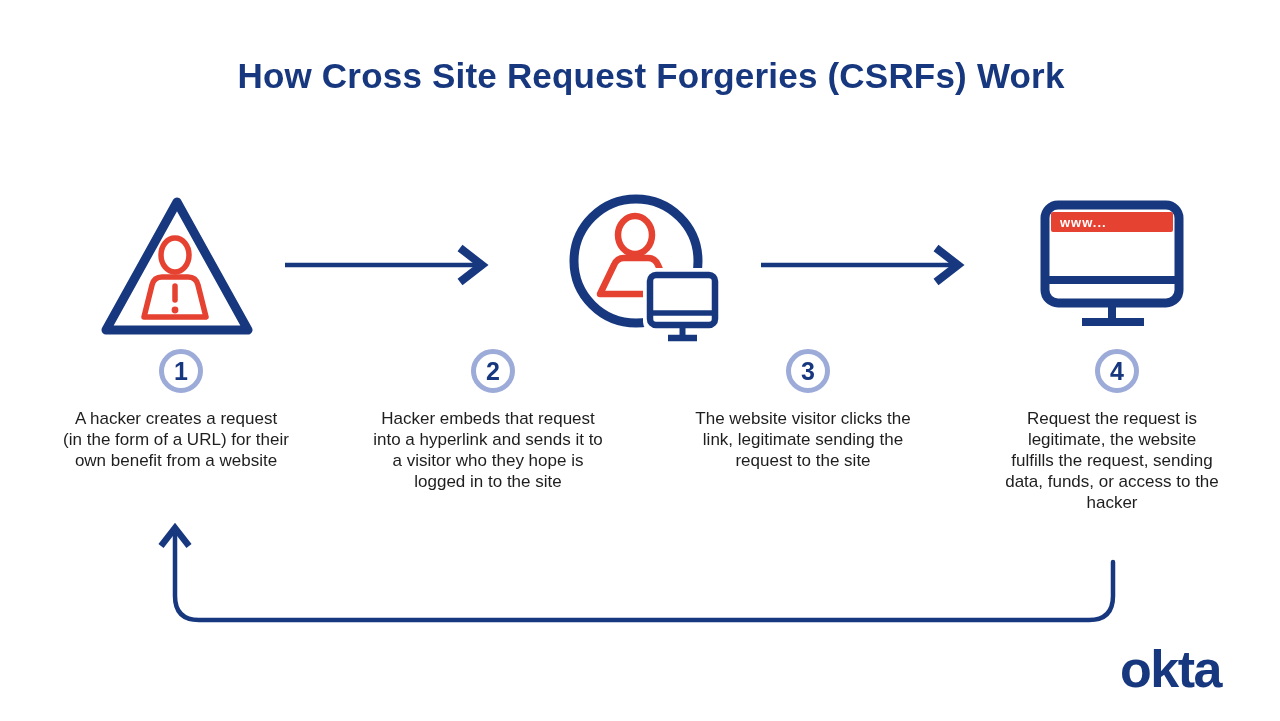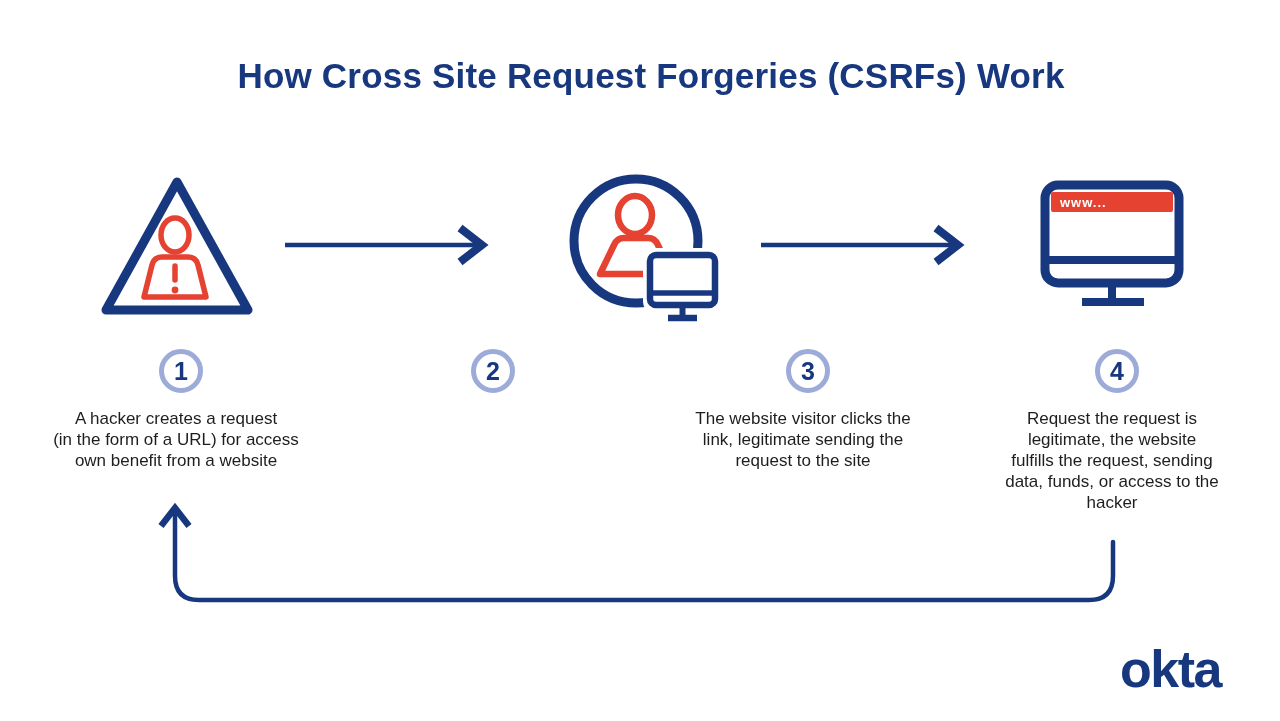--- a/index.html
+++ b/index.html
@@ -14,21 +14,21 @@
   .title {
     position: absolute;
     left: 0; right: 0; top: 56px;
     text-align: center;
     font-size: 35px;
     font-weight: 700;
     letter-spacing: 0.2px;
     color: var(--navy, #17387F);
     padding-left: 22px;
   }
-  .icon { position: absolute; }
+  .icon { position: absolute; margin-top: 20px; }
   .icon svg { display: block; }
   .tri-stroke   { fill: none; stroke: var(--navy); stroke-width: 9; stroke-linejoin: round; }
   .red-stroke   { fill: none; stroke: var(--red);  stroke-linejoin: round; stroke-linecap: round; }
   .navy-stroke  { fill: none; stroke: var(--navy); stroke-linejoin: round; }
   .red-fill     { fill: var(--red); }
   .white-fill   { fill: #fff; }
   .arrow-line   { stroke: var(--navy); stroke-width: 4.5; }
   .arrow-head   { fill: none; stroke: var(--navy); stroke-width: 8; }
   .loop-path    { fill: none; stroke: var(--navy); stroke-width: 4.5; stroke-linecap: round; stroke-linejoin: round; }
   .loop-head    { fill: none; stroke: var(--navy); stroke-width: 6.5; }
@@ -135,22 +135,26 @@
       <span>2</span>
     </div>
   <div class="step-num num3">
       <span>3</span>
     </div>
   <div class="step-num num4">
       <span>4</span>
     </div>
 
   <div class="step-text txt1">A hacker creates a request
-(in the form of a URL) for access
+(in the form of a URL) for their
 own benefit from a website</div>
+  <div class="step-text txt2">Hacker embeds that request
+into a hyperlink and sends it to
+a visitor who they hope is
+logged in to the site</div>
   <div class="step-text txt3">The website visitor clicks the
 link, legitimate sending the
 request to the site</div>
   <div class="step-text txt4">Request the request is
 legitimate, the website
 fulfills the request, sending
 data, funds, or access to the
 hacker</div>
 
   <div class="icon" style="left:150px; top:496px;">

